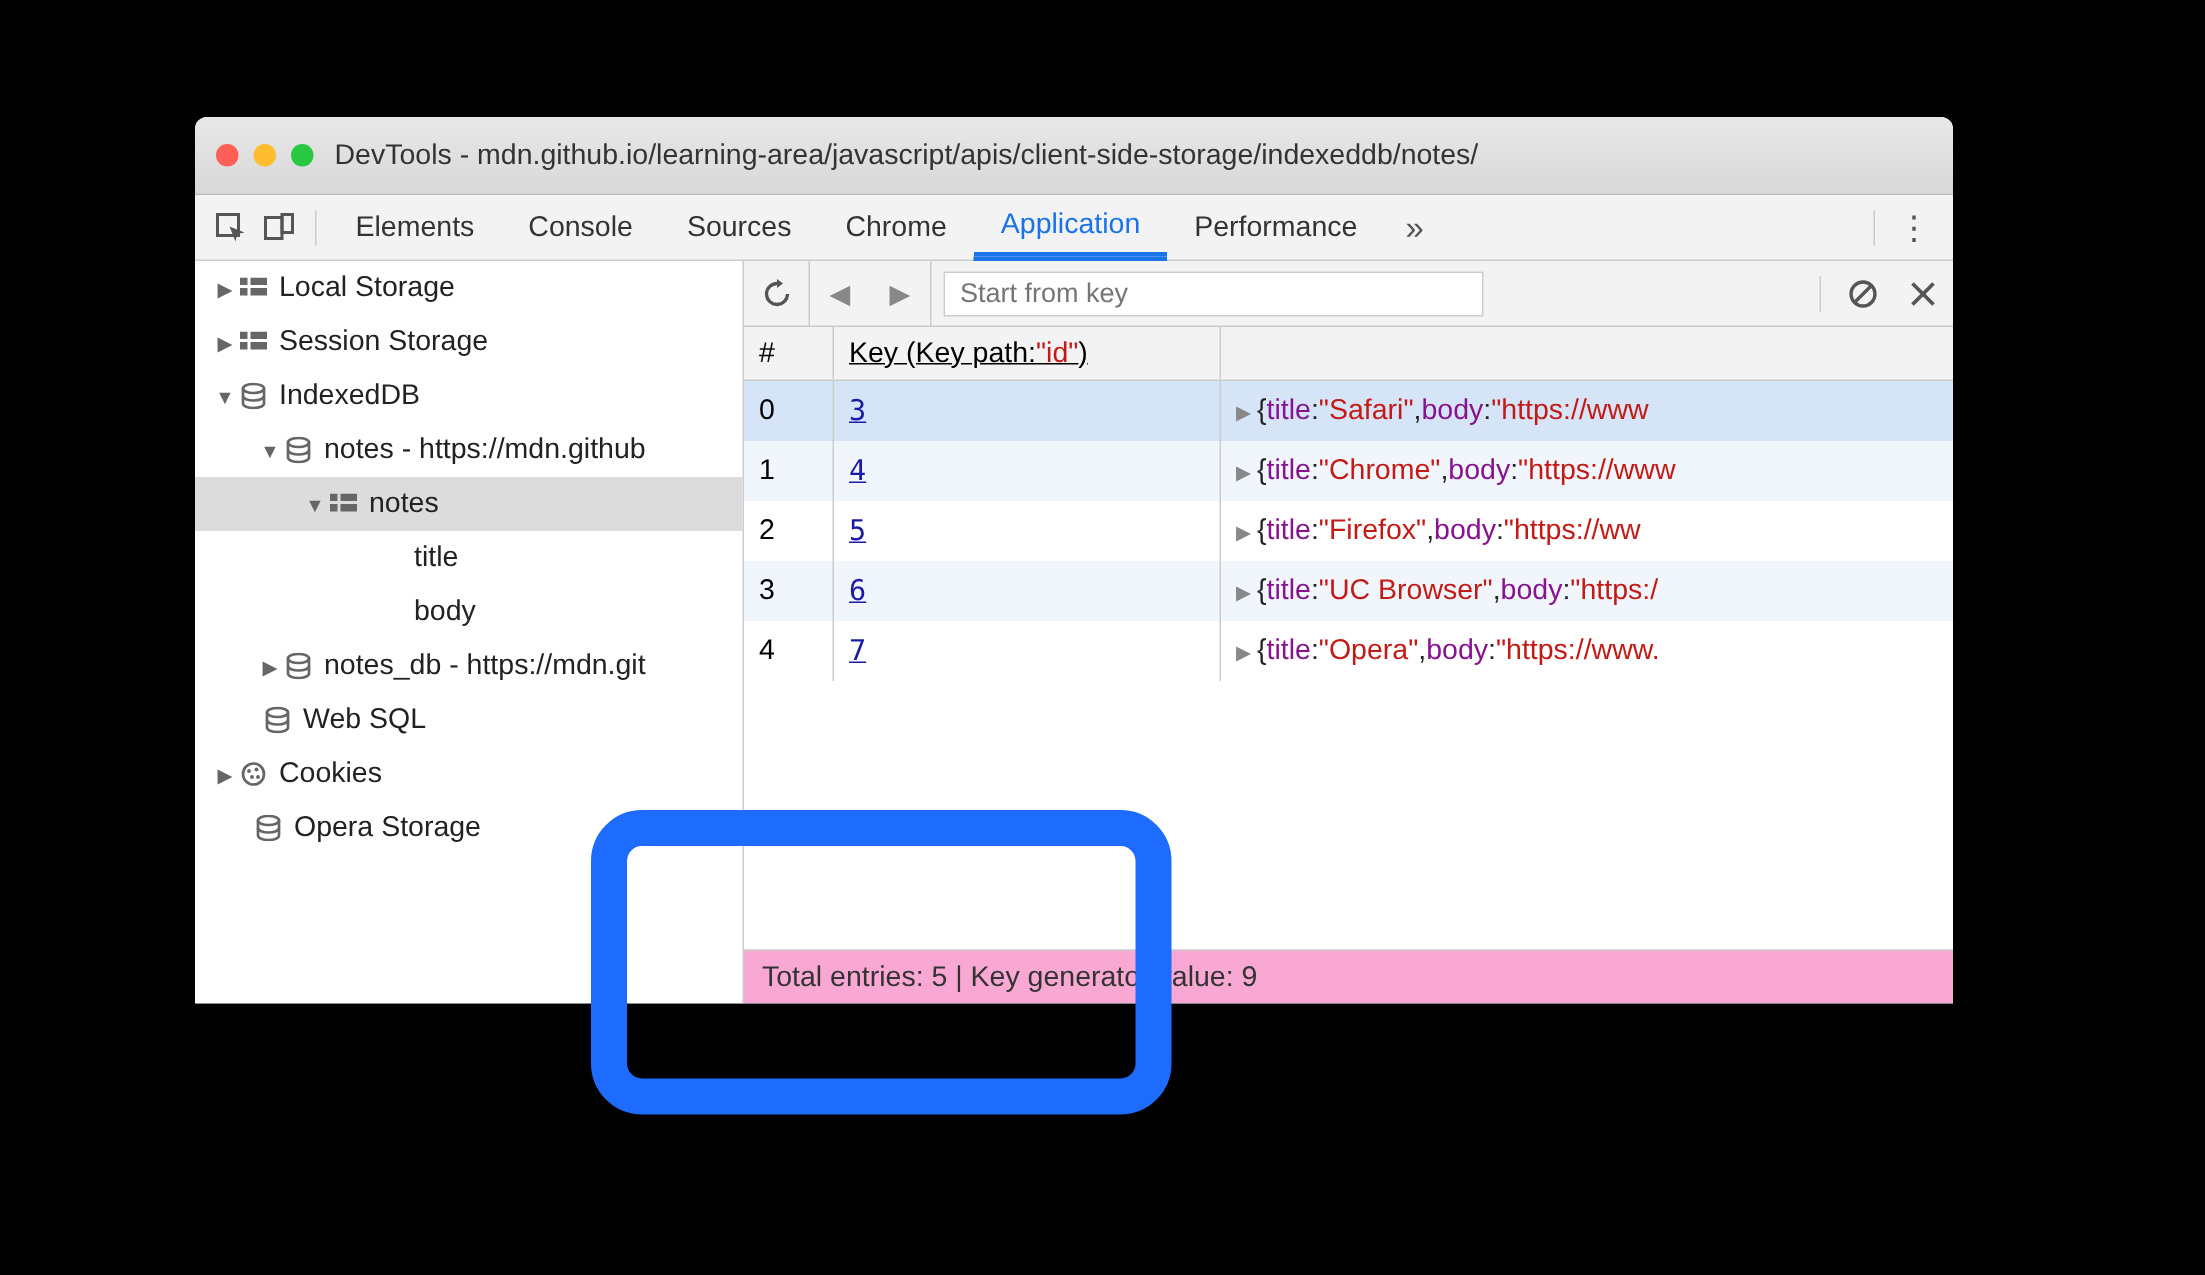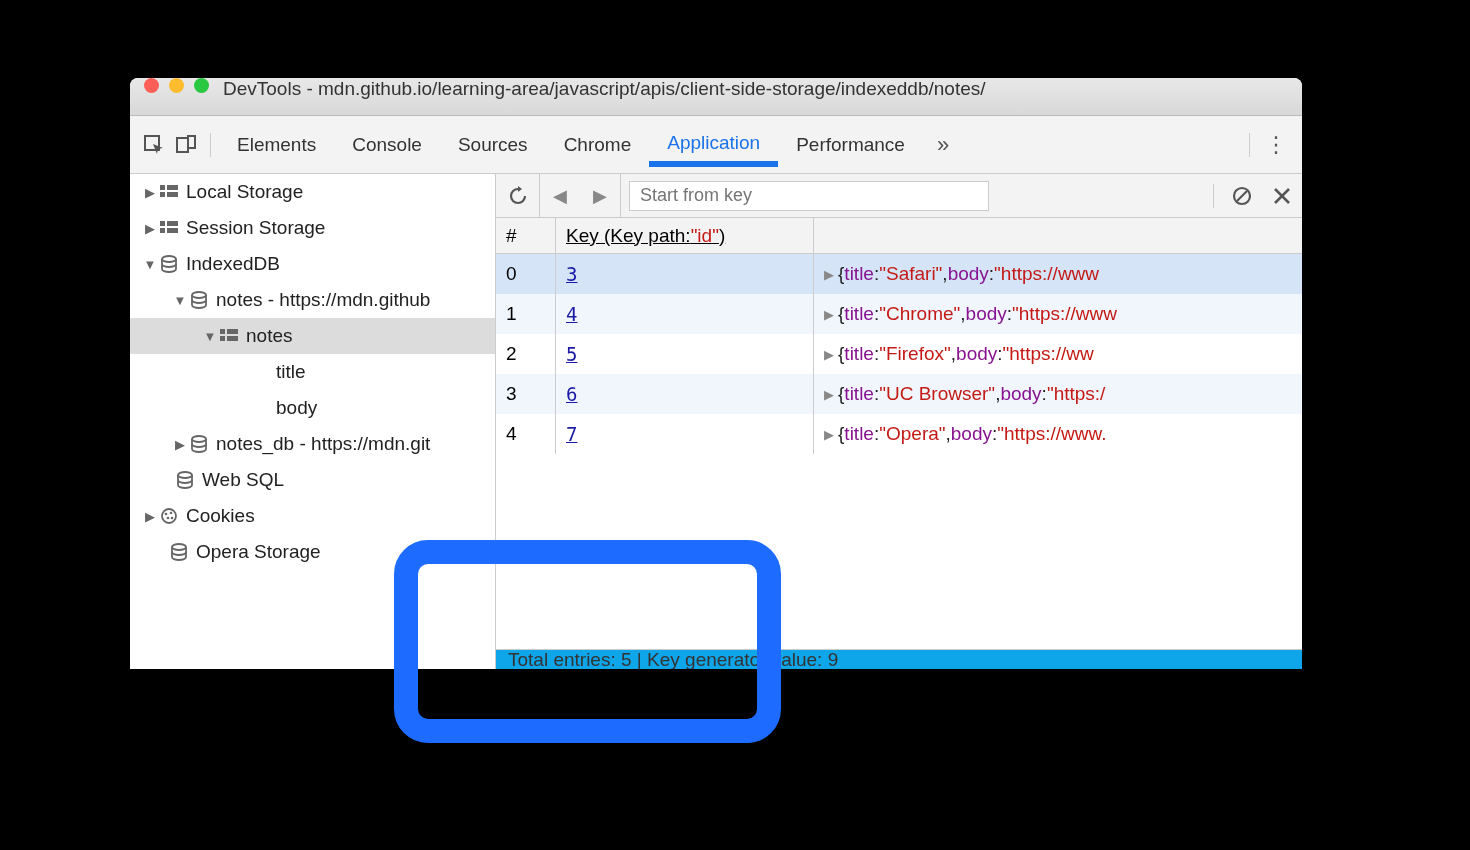--- a/index.html
+++ b/index.html
@@ -1,25 +1,25 @@
 <!DOCTYPE html>
 <html><head>
 <meta charset="utf-8">
 <style>
 * { margin: 0; padding: 0; box-sizing: border-box; font-family: -apple-system, BlinkMacSystemFont, "Segoe UI", sans-serif; }
 body { background: #000; width: 1470px; height: 850px; position: relative; }
 .window { position: absolute; left: 130px; top: 78px; width: 1172px; height: 591px; background: #fff; border-radius: 8px 8px 0 0; box-shadow: 0 10px 40px rgba(0,0,0,0.5); overflow: hidden; display: flex; flex-direction: column; }
-.titlebar { height: 38px; background: linear-gradient(#e8e8e8,#d8d8d8); display: flex; align-items: flex-start; padding: 0 14px; border-bottom: 1px solid #bbb; }
+.titlebar { height: 52px; background: linear-gradient(#e8e8e8,#d8d8d8); display: flex; align-items: center; padding: 0 14px; border-bottom: 1px solid #bbb; }
 .traffic { display: flex; gap: 10px; }
 .dot { width: 15px; height: 15px; border-radius: 50%; }
 .dot.red { background: #ff5f57; }
 .dot.yellow { background: #febc2e; }
 .dot.green { background: #28c840; }
 .title { margin-left: 14px; color: #333; font-size: 19px; }
-.tabbar { height: 58px; background: #f3f3f3; border-bottom: 1px solid #ccc; display: flex; align-items: center; padding: 0 8px; }
+.tabbar { height: 44px; background: #f3f3f3; border-bottom: 1px solid #ccc; display: flex; align-items: center; padding: 0 8px; }
 .tabbar .icon-btn { width: 32px; height: 32px; display: flex; align-items: center; justify-content: center; color: #555; cursor: pointer; }
 .divider-v { width: 1px; height: 24px; background: #ccc; margin: 0 8px; }
 .tab { padding: 0 18px; height: 44px; display: flex; align-items: center; color: #333; font-size: 19px; cursor: pointer; }
 .tab.active { color: #1a73e8; border-bottom: 3px solid #1a73e8; box-shadow: inset 0 -3px 0 #1a73e8; }
 .more-tabs { padding: 0 14px; color: #555; font-size: 22px; }
 .main { flex: 1; display: flex; overflow: hidden; }
 .sidebar { width: 366px; border-right: 1px solid #ccc; background: #fff; overflow: hidden; display: flex; flex-direction: column; }
 .tree { flex: 0 0 auto; }
 .tree-item { display: flex; align-items: center; height: 36px; font-size: 19px; color: #222; cursor: pointer; }
 .tree-item.selected { background: #dcdcdc; }
@@ -44,21 +44,21 @@
 .tr.even { background: #fff; }
 .tr.odd { background: #f1f6fd; }
 .tr.selected { background: #d5e4f7; }
 .key-cell { color: #1a1aa6; font-family: Menlo, Consolas, monospace; }
 .val-cell { font-family: Menlo, Consolas, monospace; }
 .val-cell .caret-r { color: #888; margin-right: 4px; font-size: 13px; }
 .val-cell .brace { color: #222; }
 .val-cell .prop { color: #881391; }
 .val-cell .str { color: #c41a16; }
 .val-cell .punct { color: #222; }
-.status-bar { height: 20px; background: #0ea5e9; border-top: 1px solid #ccc; display: flex; align-items: center; padding: 0 12px; font-size: 19px; color: #333; }
+.status-bar { height: 36px; background: #f9a8d4; border-top: 1px solid #ccc; display: flex; align-items: center; padding: 0 12px; font-size: 19px; color: #333; }
 .red-quote { color: #c41a16; }
 .highlight-box { position: absolute; left: 394px; top: 540px; width: 387px; height: 203px; border: 24px solid #1e6cff; border-radius: 34px; pointer-events: none; }
 .tabbar .spacer { flex: 1; }
 .kebab { width: 36px; display: flex; justify-content: center; color: #555; font-size: 22px; }
 svg { display: block; }
 </style>
 </head>
 <body>
 
 <div class="window">

